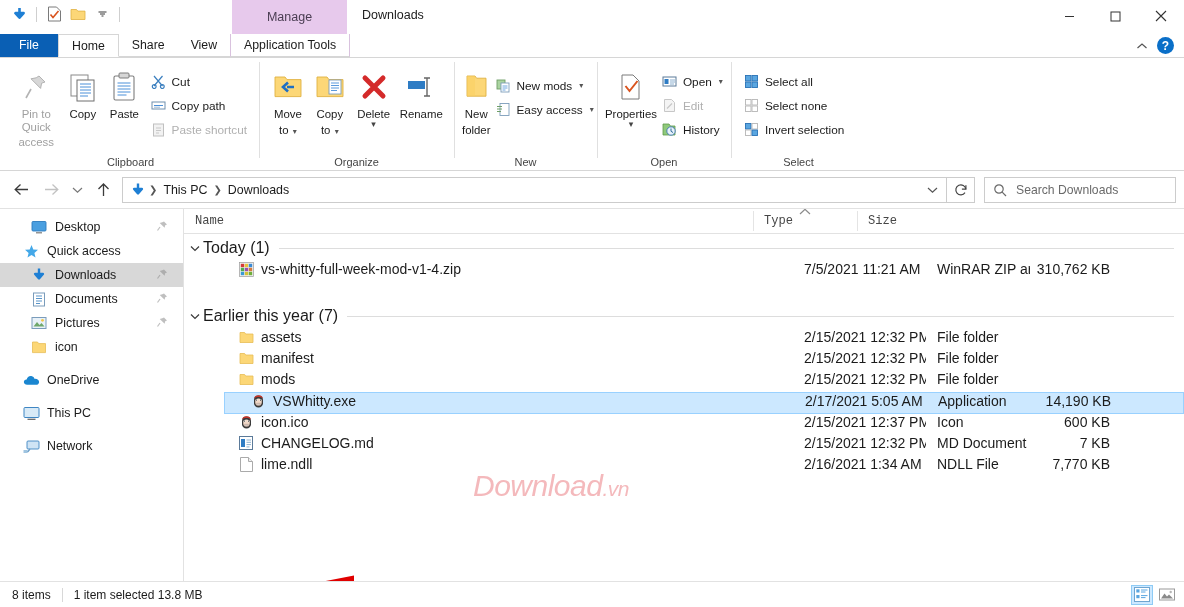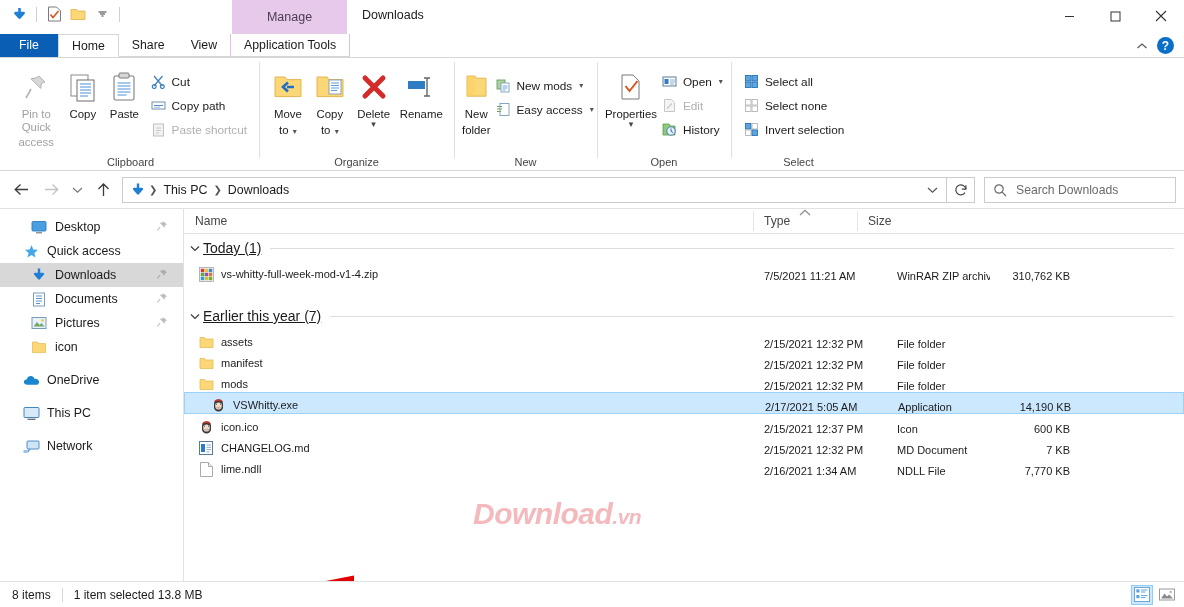--- a/index.html
+++ b/index.html
@@ -267,20 +267,21 @@
     position: relative;
     overflow: hidden;
   }
   .colheader {
     height: 25px;
     display: flex; align-items: center;
     border-bottom: 1px solid #e2e2e2;
     position: relative;
     background: #fff;
     flex: 0 0 25px;
+    font-family: Liberation Mono, monospace;
   }
   .col {
     height: 25px; display: flex; align-items: center;
     font-size: 12.1px; color: #464646;
     padding-left: 11px;
     position: relative; cursor: pointer;
   }
   .col + .col::before {
     content: ""; position: absolute; left: 0; top: 2px;
     width: 1px; height: 20px; background: #e4e4e4;
@@ -296,44 +297,44 @@
   .col-size { width: 84px; text-align: right; }
 
   .listbody { flex: 1; position: relative; overflow: hidden; padding-top: 1px; }
 
   .group-hdr {
     display: flex; align-items: center;
     height: 26px; padding-left: 6px;
     cursor: pointer; position: relative;
   }
   .grp-chev { color: #3a3a3a; font-size: 10px; width: 13px; }
-  .grp-text { font-size: 14px; color: #1b1b1b; white-space: nowrap; text-decoration: underline; }
+  .grp-text { font-size: 16px; color: #1b1b1b; white-space: nowrap; }
   .grp-rule {
     flex: 1; height: 1px; background: #dddddd; margin-left: 9px; margin-right: 10px;
   }
 
   .frow {
-    display: flex; align-items: flex-end;
-    height: 21px; font-size: 11px; color: #1b1b1b;
-    cursor: default; position: relative;
+    display: flex; align-items: flex-start;
+    height: 21px; font-size: 14px; color: #1b1b1b;
+    cursor: default; position: relative; margin-left: 40px;
   }
   .frow.selected { background: #cce8ff; border: 1px solid #99d1ff; height: 22px; }
   .fc { display: flex; align-items: center; overflow: hidden; white-space: nowrap; }
   .fc-name { width: 569px; padding-left: 14px; gap: 7px; }
   .fc-date { width: 133px; padding-left: 11px; color: #1b1b1b; }
   .fc-type { width: 104px; padding-left: 11px; }
   .fc-size { width: 84px; justify-content: flex-end; padding-right: 4px; }
   .ficon { width: 16px; height: 16px; flex: 0 0 16px; display: flex; align-items: center; justify-content: center; }
 
   
   .watermark {
     position: absolute;
-    left: 473px; top: 288px;
+    left: 473px; top: 260px;
     font-family: "Liberation Sans", sans-serif;
-    font-size: 30px; font-weight: bold; font-style: italic;
+    font-size: 30px; font-weight: normal; font-style: italic;
     color: #f4b9bc;
     letter-spacing: -0.5px;
     pointer-events: none;
     user-select: none;
     z-index: 6;
     white-space: nowrap;
   }
   .watermark .vn { font-size: 21px; }
 
   

